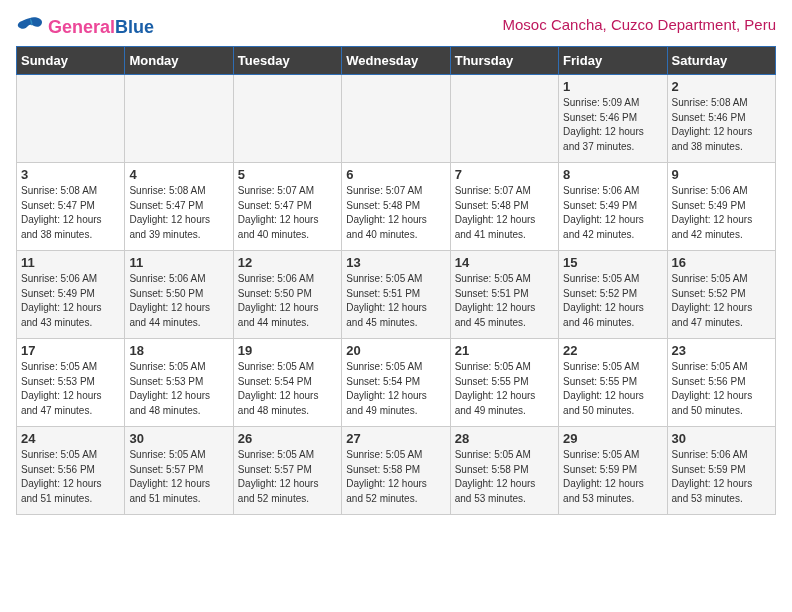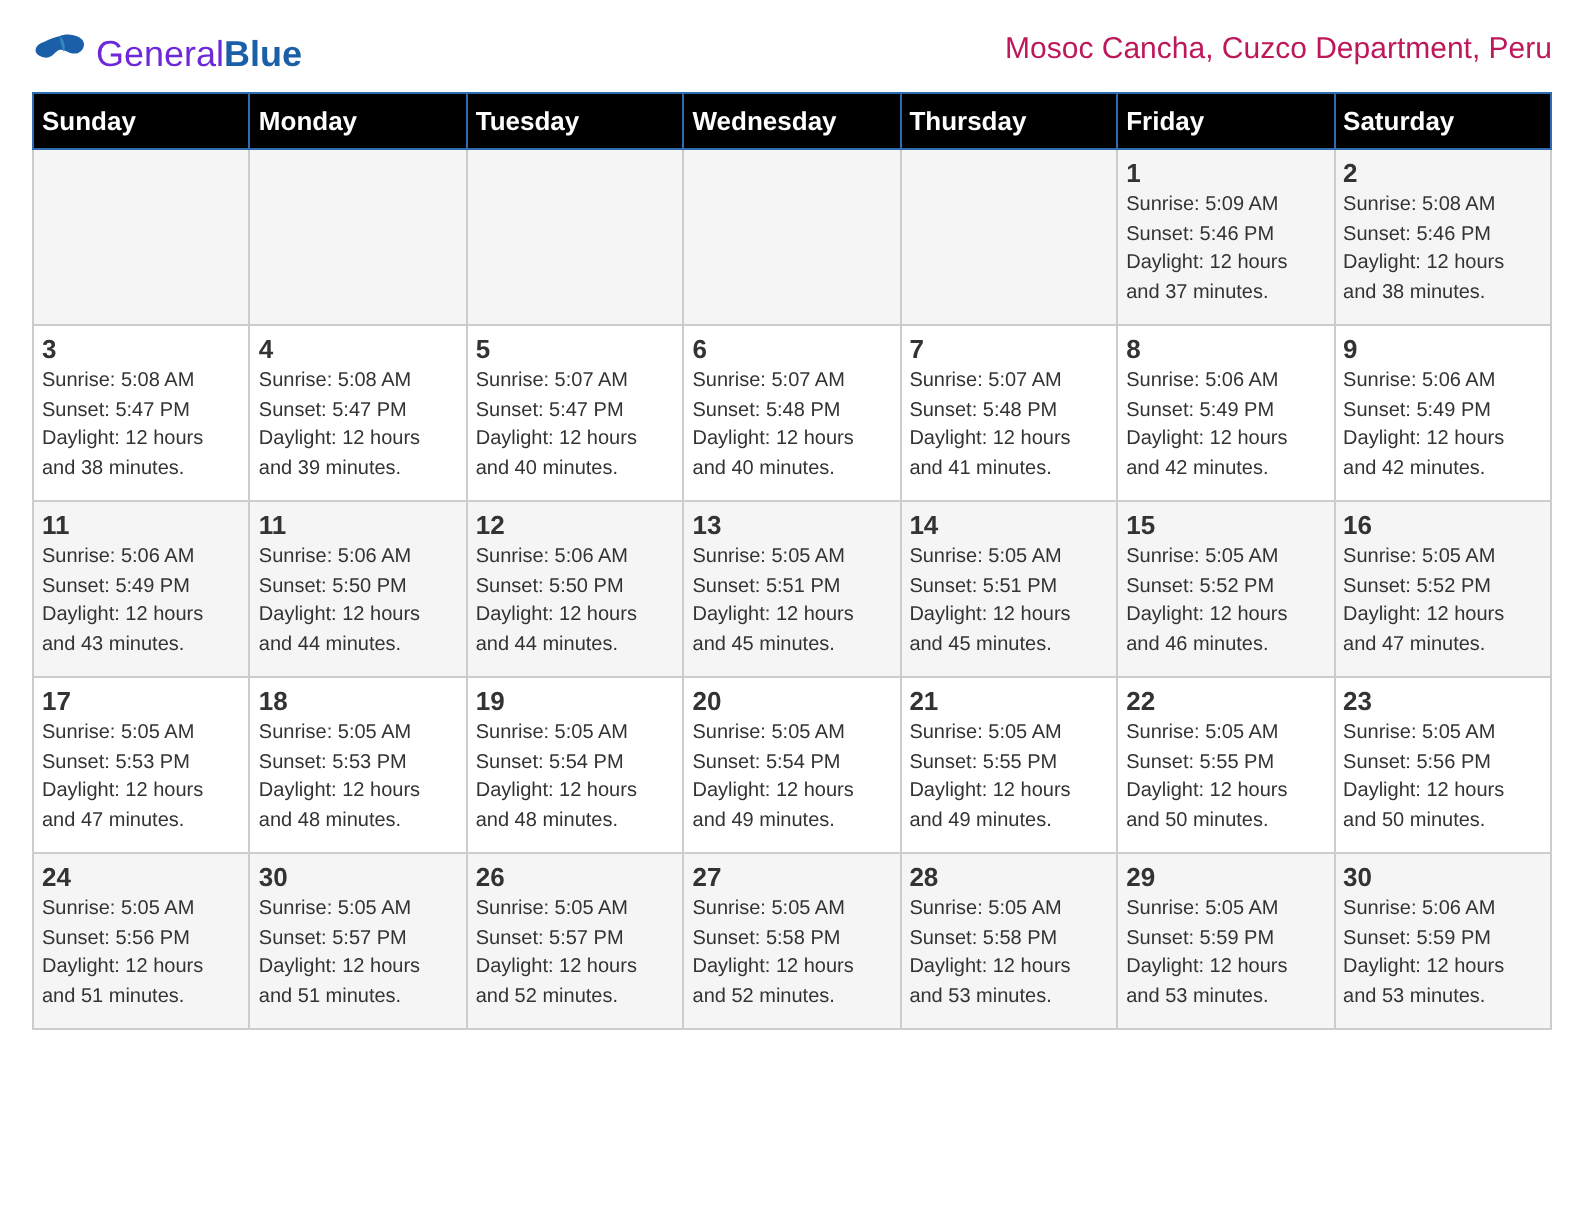--- a/index.html
+++ b/index.html
@@ -16,22 +16,22 @@
       align-items: flex-start;
       margin-bottom: 8px;
     }
     .logo {
       display: flex;
       align-items: center;
       gap: 4px;
     }
     .logo-text-general {
       font-size: 18px;
-      font-weight: normal;
-      color: #6d28d9;
+      font-weight: bold;
+      color: #ec4899;
     }
     .logo-text-blue {
       font-size: 18px;
       font-weight: bold;
       color: #1a5fa8;
     }
     .logo-bird {
       width: 28px;
       height: 22px;
     }
@@ -46,21 +46,21 @@
     .location-subtitle {
       font-size: 15px;
       color: #be185d;
     }
     table {
       width: 100%;
       border-collapse: collapse;
       table-layout: fixed;
     }
     thead tr th {
-      background-color: #000000;
+      background-color: #404040;
       color: #fff;
       padding: 6px 4px;
       font-size: 13px;
       text-align: left;
       border: 1px solid #2e6db4;
     }
     tbody tr td {
       border: 1px solid #ccc;
       vertical-align: top;
       padding: 4px;

